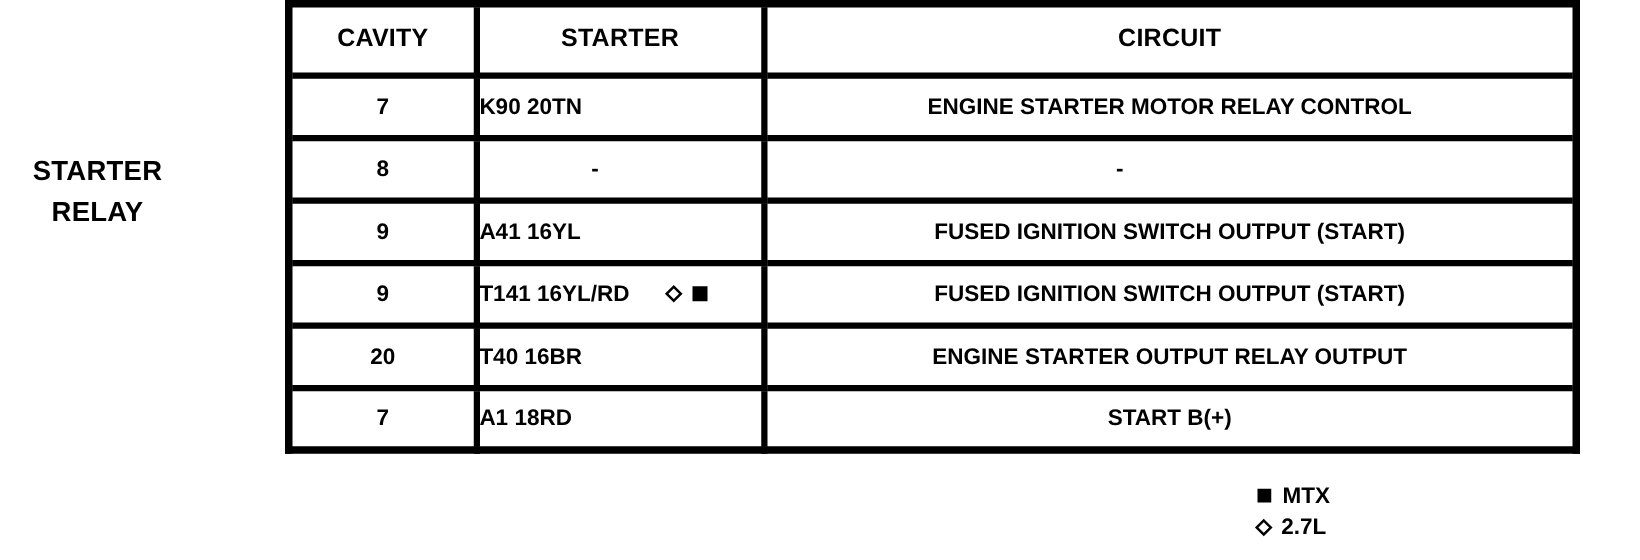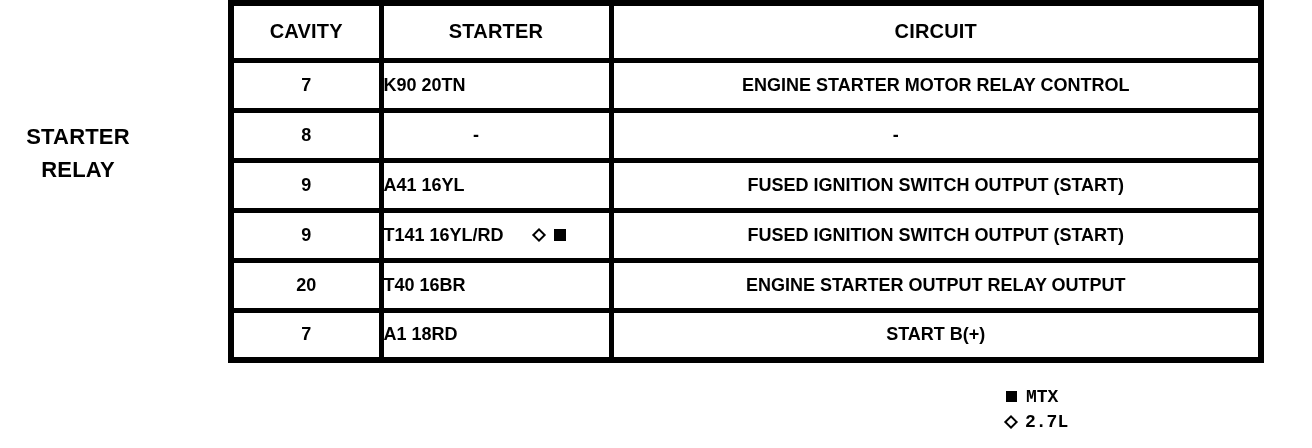--- a/index.html
+++ b/index.html
@@ -86,21 +86,20 @@
     background: #000000;
   }
   .cirflex .sym-diamond { margin-left: 30px; }
   .cirflex .sym-square  { margin-left: 10px; }
 
   
   .legend {
     position: absolute;
     left: 1006px;
     top: 384px;
-    font-family: Liberation Mono, monospace;
   }
   .legend-item {
     display: flex;
     align-items: center;
     height: 25px;
     font-size: 18px;
   }
   .legend-item .sym-square,
   .legend-item .sym-diamond { margin-right: 9px; }
   .legend-item .sym-square { width: 11px; height: 11px; }

